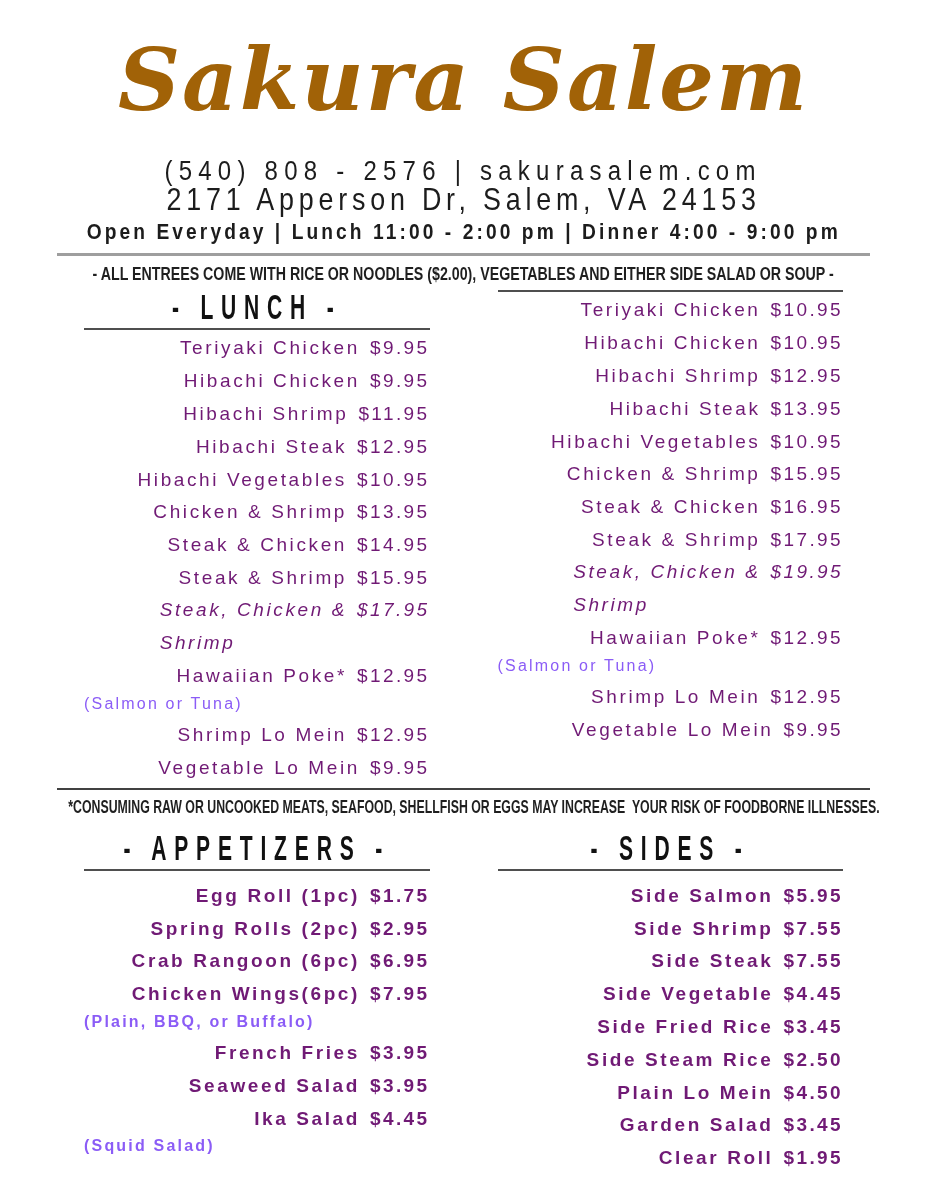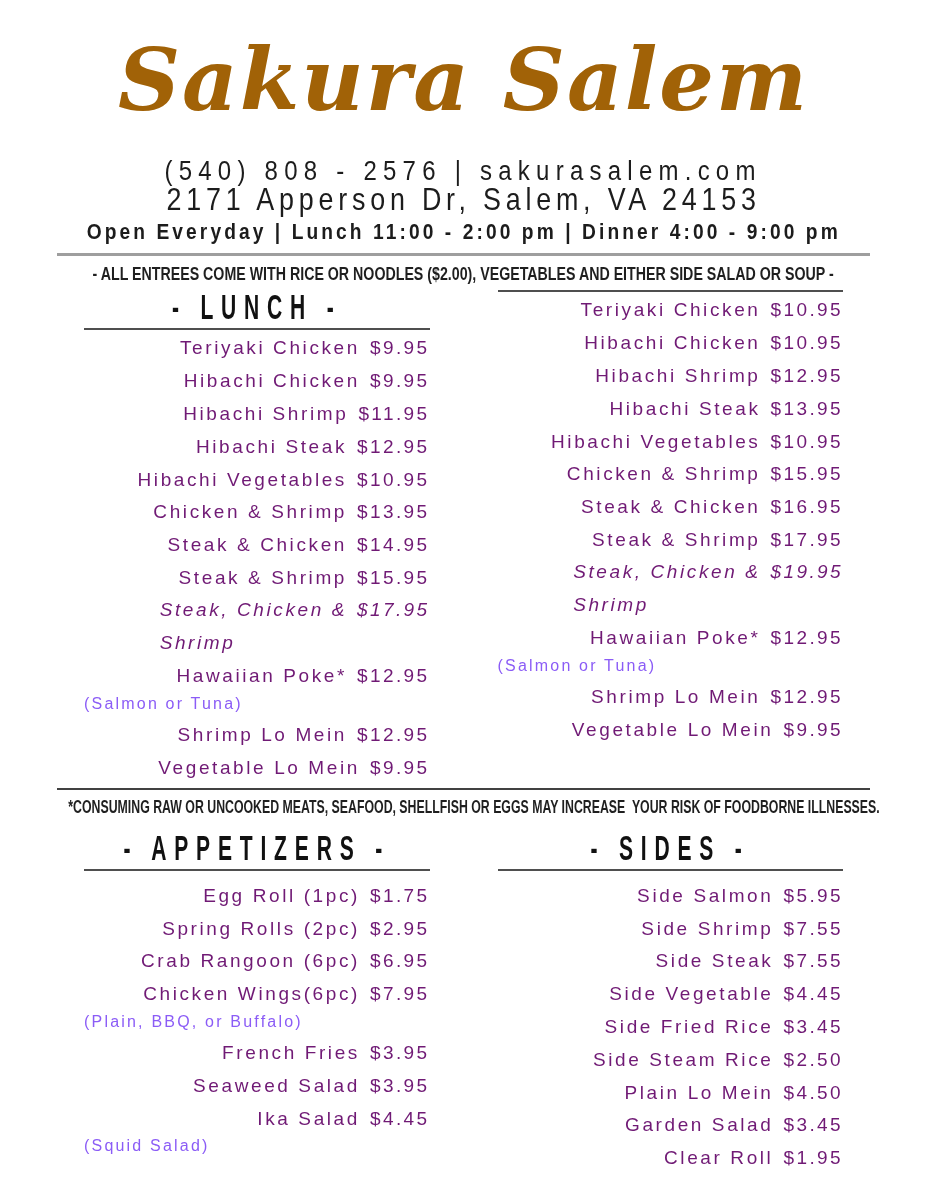--- a/index.html
+++ b/index.html
@@ -74,21 +74,21 @@
     font-weight: 700;
     font-size: 27px;
     letter-spacing: 10px;
     color: #111111;
     transform: scale(0.78, 1.28);
     transform-origin: center;
     white-space: pre;
   }
   .title-rule { margin-top: 2px; border-bottom: 2px solid #4f4f4f; }
   .items { margin-top: 2px; }
-  .bottom-grid .items { margin-top: 8px; }
+  .bottom-grid .items { margin-top: 8px; font-weight: bold; }
   .row {
     display: flex;
     justify-content: flex-end;
     align-items: center;
     min-height: 32.8px;
     font-size: 19px;
     color: #701a75;
   }
   .row.multiline { align-items: flex-start; font-style: italic; }
   .row.multiline .item-name, .row.multiline .item-price { line-height: 32.8px; }

